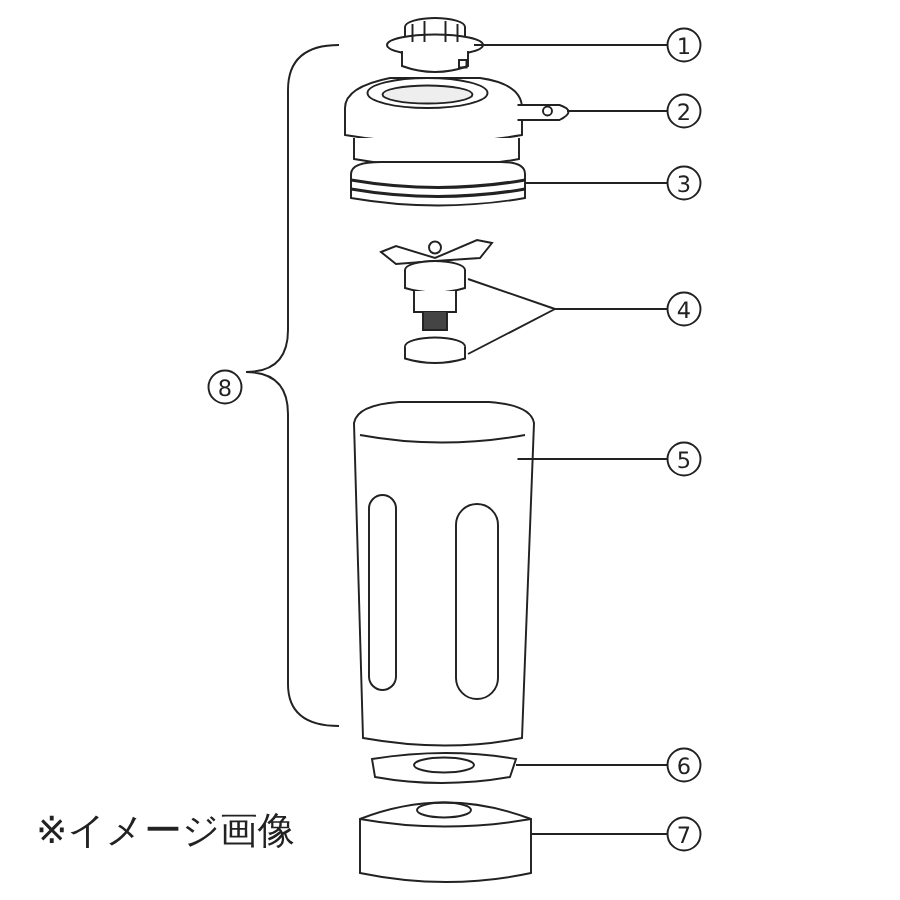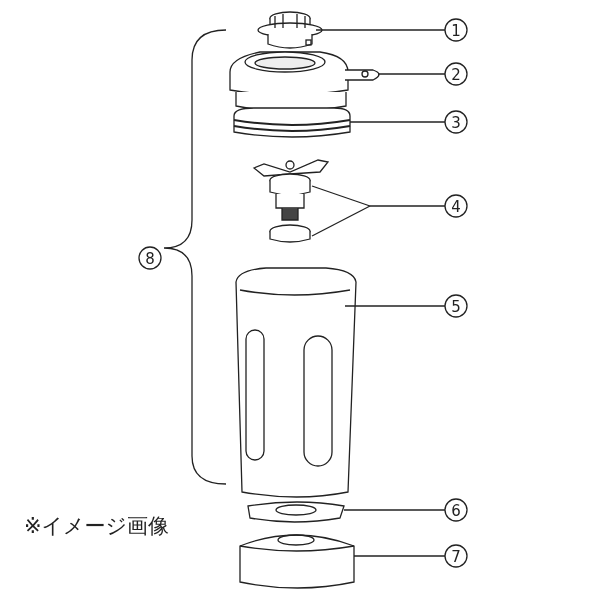--- a/index.html
+++ b/index.html
@@ -1,19 +1,19 @@
 <!DOCTYPE html>
 <html><head>
 <meta charset="utf-8">
 <style>
 html,body{margin:0;padding:0;background:#fff;}
 body{width:600px;height:600px;position:relative;overflow:hidden;font-family:"DejaVu Sans",sans-serif;}
 svg{position:absolute;left:0;top:0;}
 .lbl{font-family:"DejaVu Sans",sans-serif;font-size:16px;fill:#222;}
-.note{position:absolute;left:24px;top:512px;font-size:21px;color:#222;font-family:"DejaVu Sans",sans-serif;}
+.note{position:absolute;left:24px;top:537px;font-size:25px;color:#222;font-family:"DejaVu Sans",sans-serif;}
 </style>
 </head>
 <body>
 
 <svg width="600" height="600" viewBox="0 0 600 600" fill="none" stroke="#222" stroke-width="1.3">
 
   <g>
     <ellipse cx="290" cy="18" rx="20" ry="6" fill="#fff"></ellipse>
     <path d="M270 18 v10 h40 v-10" fill="#fff"></path>
     <ellipse cx="290" cy="30" rx="32" ry="7" fill="#fff"></ellipse>

